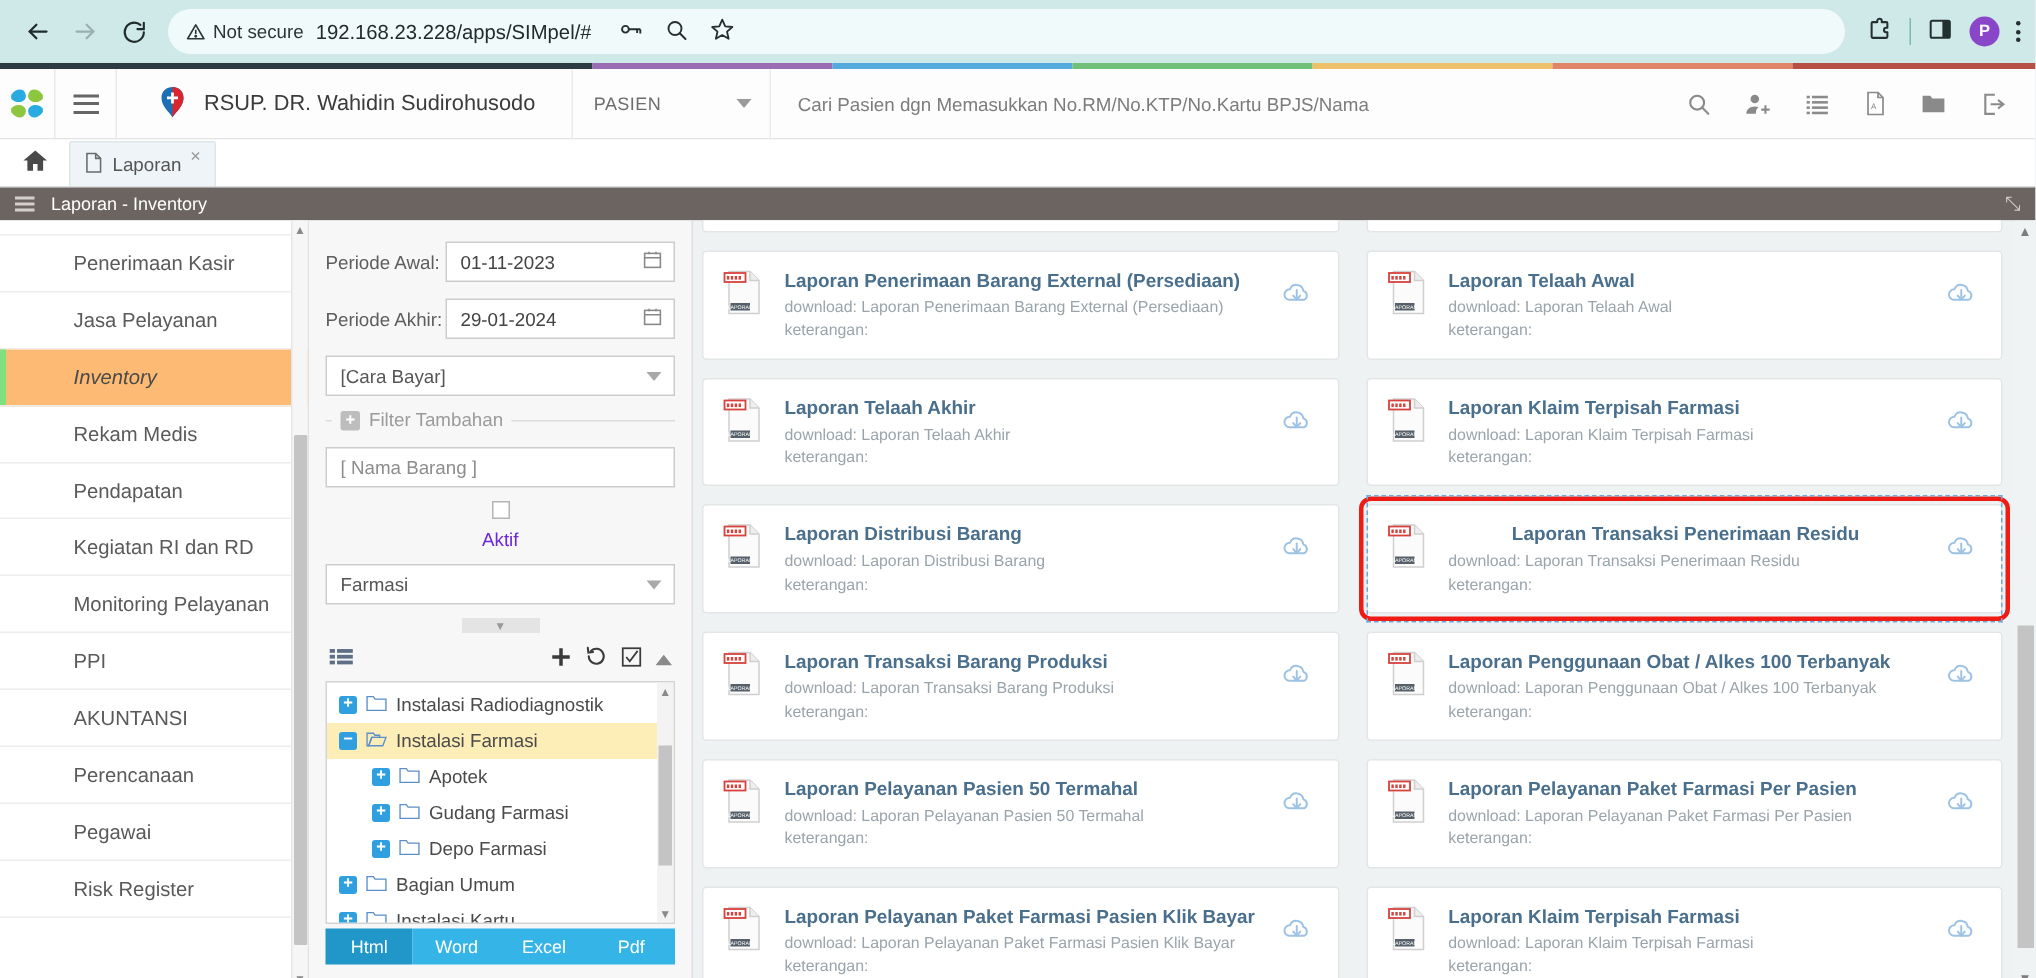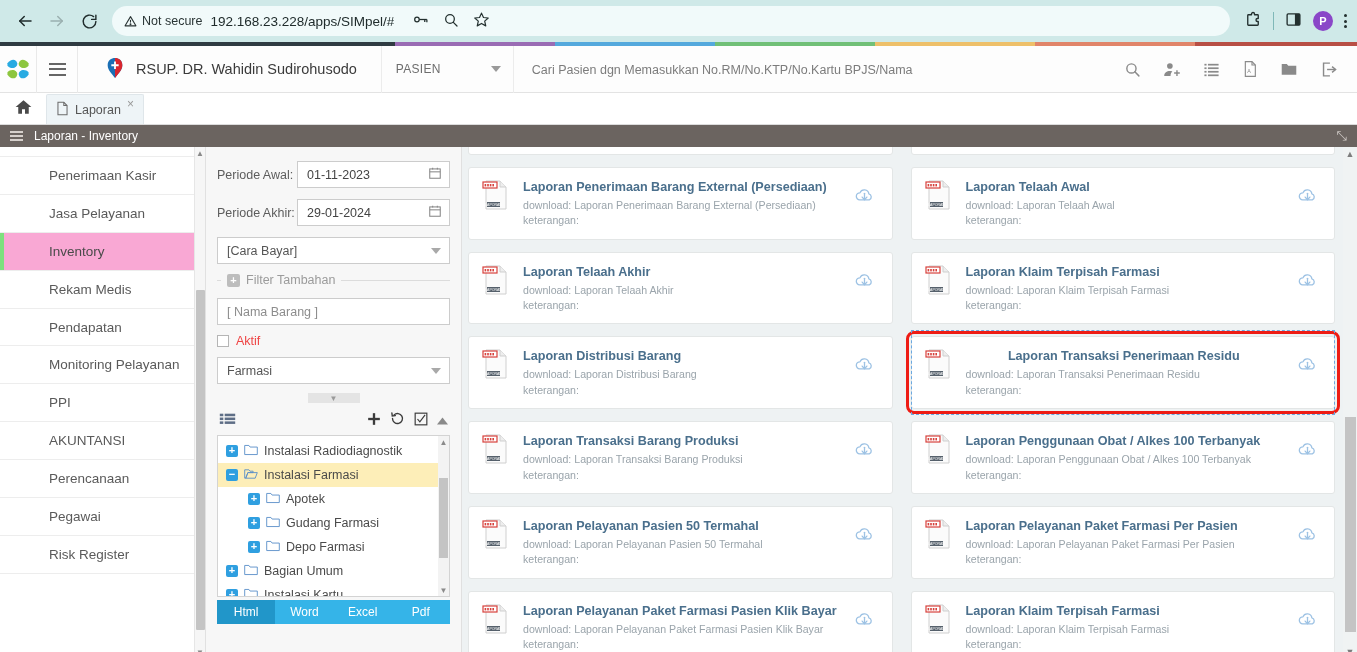--- a/index.html
+++ b/index.html
@@ -110,21 +110,21 @@
     width:206px;background:#fff;height:512px;position:relative;overflow:hidden;
     border-right:1px solid #e1e1e1;flex:none;
   }
   .leftnav .cut{height:10px;overflow:hidden;border-bottom:1px solid #ededed;
      font-size:14px;color:#555;padding-left:49px;line-height:8px;}
   .nav-item{
     height:37.9px;display:flex;align-items:center;padding-left:49px;
     font-size:13.5px;color:#5a5a5a;border-bottom:1px solid #ededed;
     cursor:pointer;position:relative;white-space:nowrap;
   }
-  .nav-item.active{background:#f9a8d4;color:#4a4a4a;}
+  .nav-item.active{background:#fdba74;color:#4a4a4a;font-style:italic;}
   .nav-item.active::before{
     content:"";position:absolute;left:0;top:0;bottom:0;width:4px;background:#7ee07e;
   }
   .nav-scroll{
     position:absolute;right:0;top:0;width:11px;height:512px;background:#f6f6f6;
     border-left:1px solid #e6e6e6;
   }
   .nav-scroll .arr{
     height:13px;display:flex;align-items:center;justify-content:center;
     font-size:8px;color:#8a8a8a;
@@ -159,21 +159,21 @@
   .f-legend .plusbox{
     width:13px;height:13px;border-radius:2px;background:#bdbdbd;color:#fff;
     font-size:11px;line-height:13px;text-align:center;font-weight:bold;flex:none;
   }
   .f-legend .line{flex:1;height:1px;background:#dcdcdc;}
   .f-legend .dotline{width:4px;height:1px;background:#dcdcdc;}
   .f-input{
     width:100%;height:27px;background:#fff;border:1px solid #ccc;display:flex;
     align-items:center;padding:0 9px;font-size:12.5px;color:#8d8d8d;margin-bottom:9px;
   }
-  .f-check{display:flex;align-items:center;gap:7px;margin-bottom:9px;font-size:12.5px;color:#ef4444;}
+  .f-check{display:flex;align-items:center;gap:7px;margin-bottom:9px;font-size:12.5px;color:#6d28d9;flex-direction:column;}
   .f-check .box{width:12px;height:12px;border:1px solid #b5b5b5;background:#fff;}
   .f-morebtn{
     width:52px;height:10px;background:#e4e4e4;margin:0 auto 6px auto;
     display:flex;align-items:center;justify-content:center;color:#9a9a9a;font-size:8px;
   }
   .tree-toolbar{
     display:flex;align-items:center;justify-content:space-between;padding:2px 2px 6px 2px;
   }
   .tree-toolbar .left-ico{color:#5e6e86;display:flex;}
   .tree-toolbar .right-ico{display:flex;align-items:center;gap:9px;color:#4a4a4a;}
@@ -450,20 +450,23 @@
           <span>Jasa Pelayanan</span>
         </div>
         <div class="nav-item active">
           <span>Inventory</span>
         </div>
         <div class="nav-item">
           <span>Rekam Medis</span>
         </div>
         <div class="nav-item">
           <span>Pendapatan</span>
+        </div>
+        <div class="nav-item">
+          <span>Kegiatan RI dan RD</span>
         </div>
         <div class="nav-item">
           <span>Monitoring Pelayanan</span>
         </div>
         <div class="nav-item">
           <span>PPI</span>
         </div>
         <div class="nav-item">
           <span>AKUNTANSI</span>
         </div>

